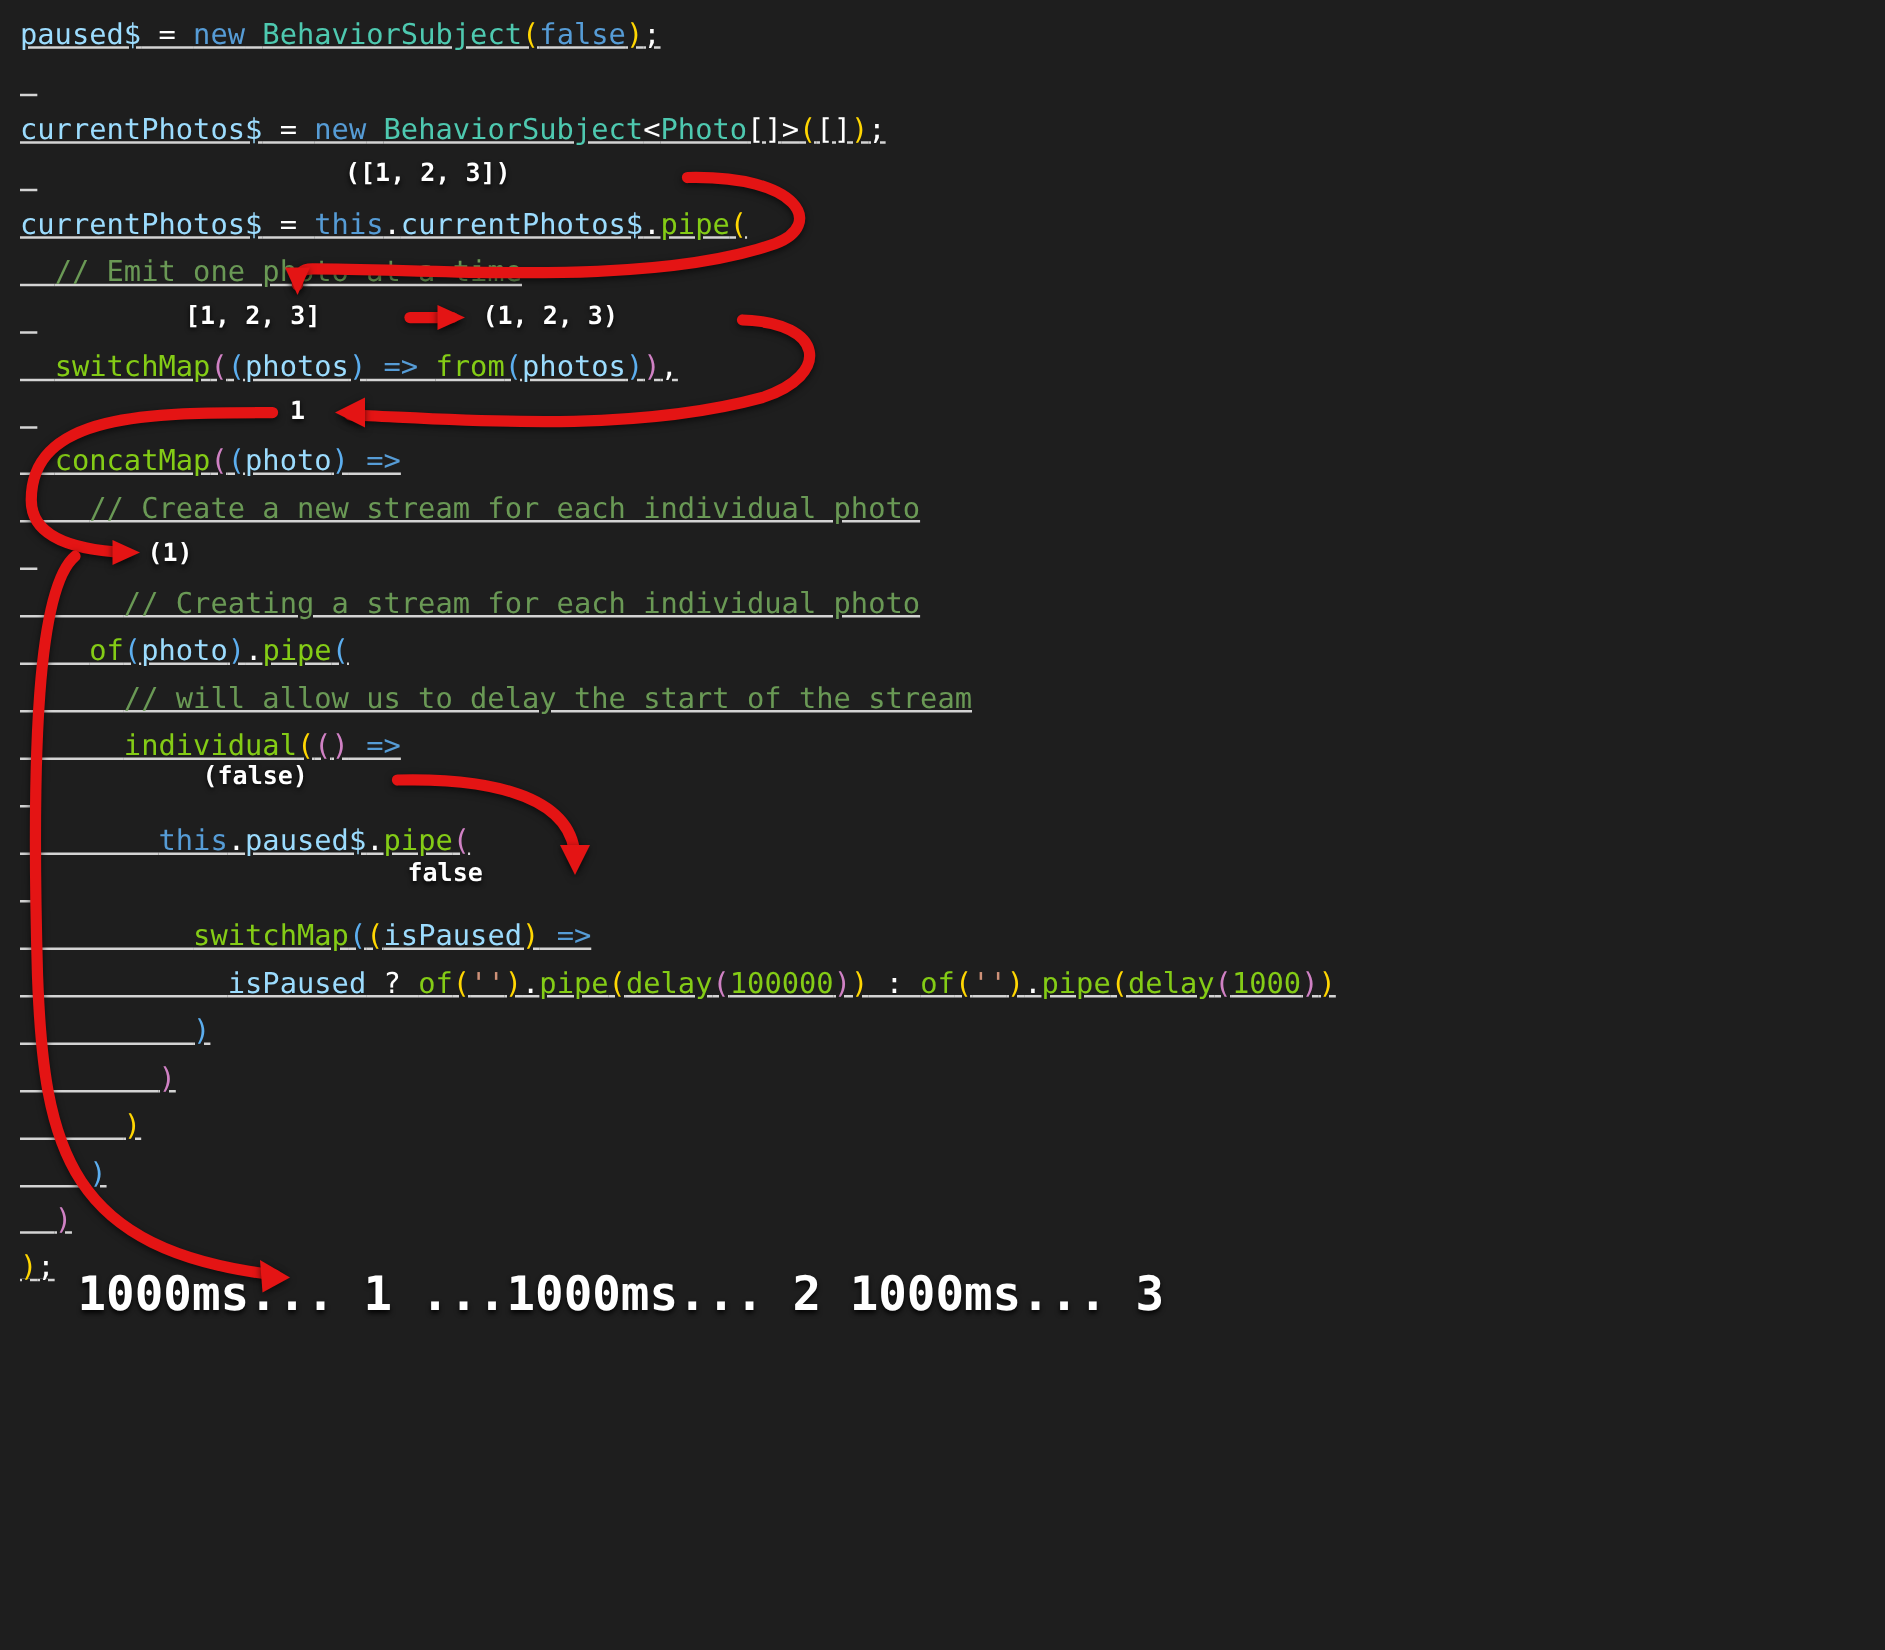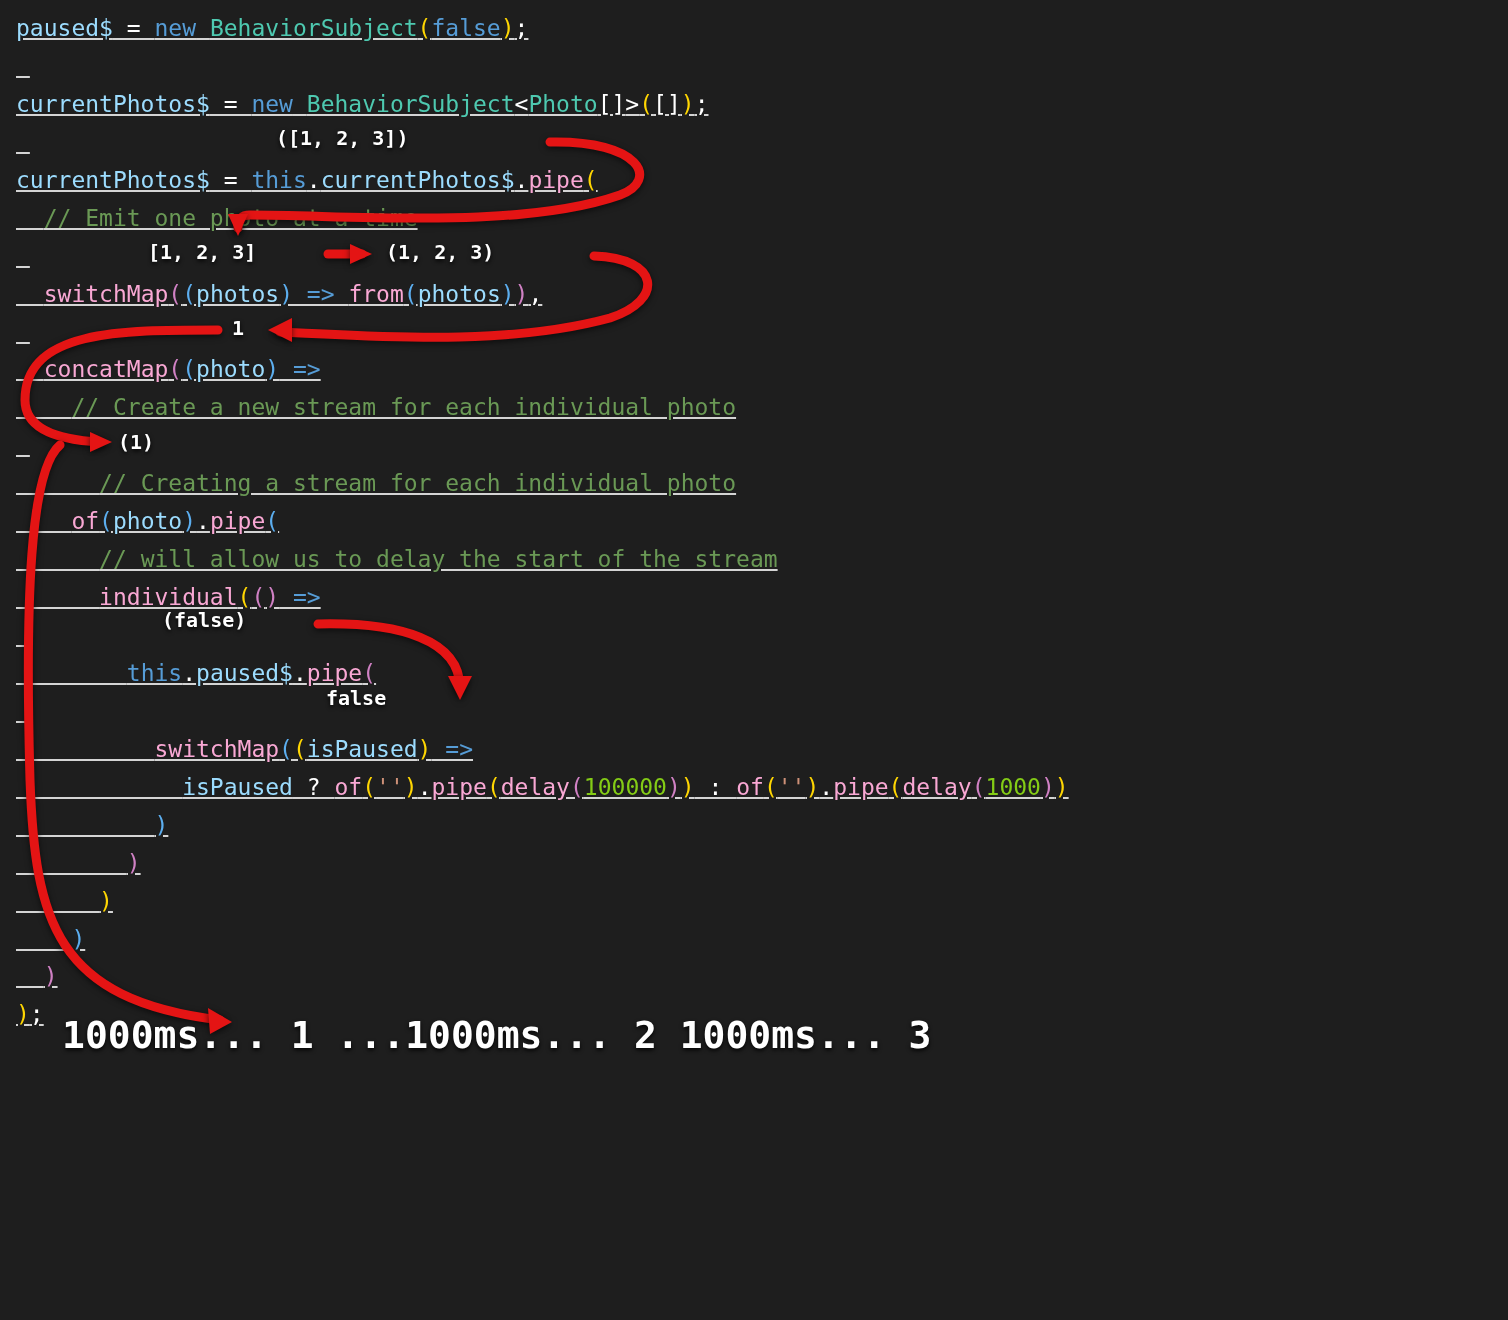--- a/index.html
+++ b/index.html
@@ -14,21 +14,21 @@
     height: 1320px;
     overflow: hidden;
     position: relative;
   }
   .line { white-space: pre; position: relative; text-decoration: underline; }
 
   
   .c-var { color: #9cdcfe; }
   .c-kw { color: #569cd6; }         
   .c-class { color: #4ec9b0; }       
-  .c-func { color: #f9a8d4; }        
+  .c-func { color: #84cc16; }        
   .c-comment { color: #6a9955; }     
   .c-num { color: #84cc16; }         
   .c-const { color: #569cd6; }       
   .c-str { color: #ce9178; }         
   .c-paren-y { color: #ffd602; }     
   .c-paren-p { color: #d081c4; }     
   .c-paren-b { color: #5caeef; }     
   .c-white { color: #ffffff; }
 
   

